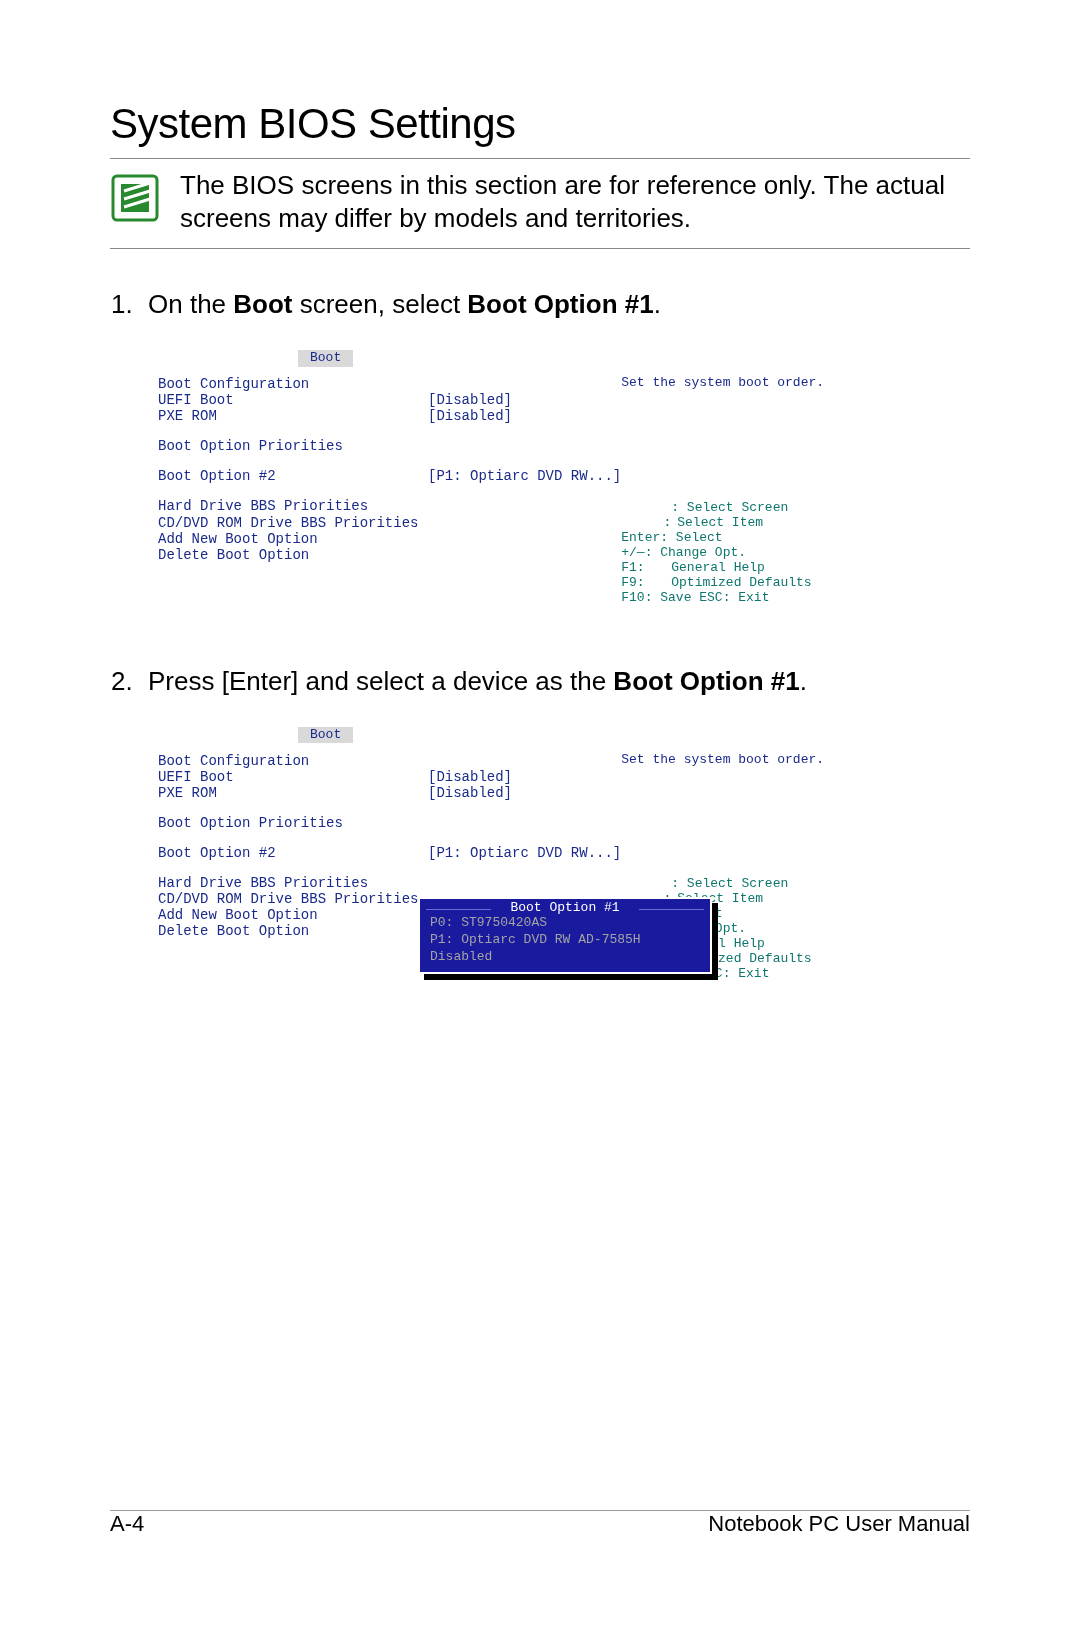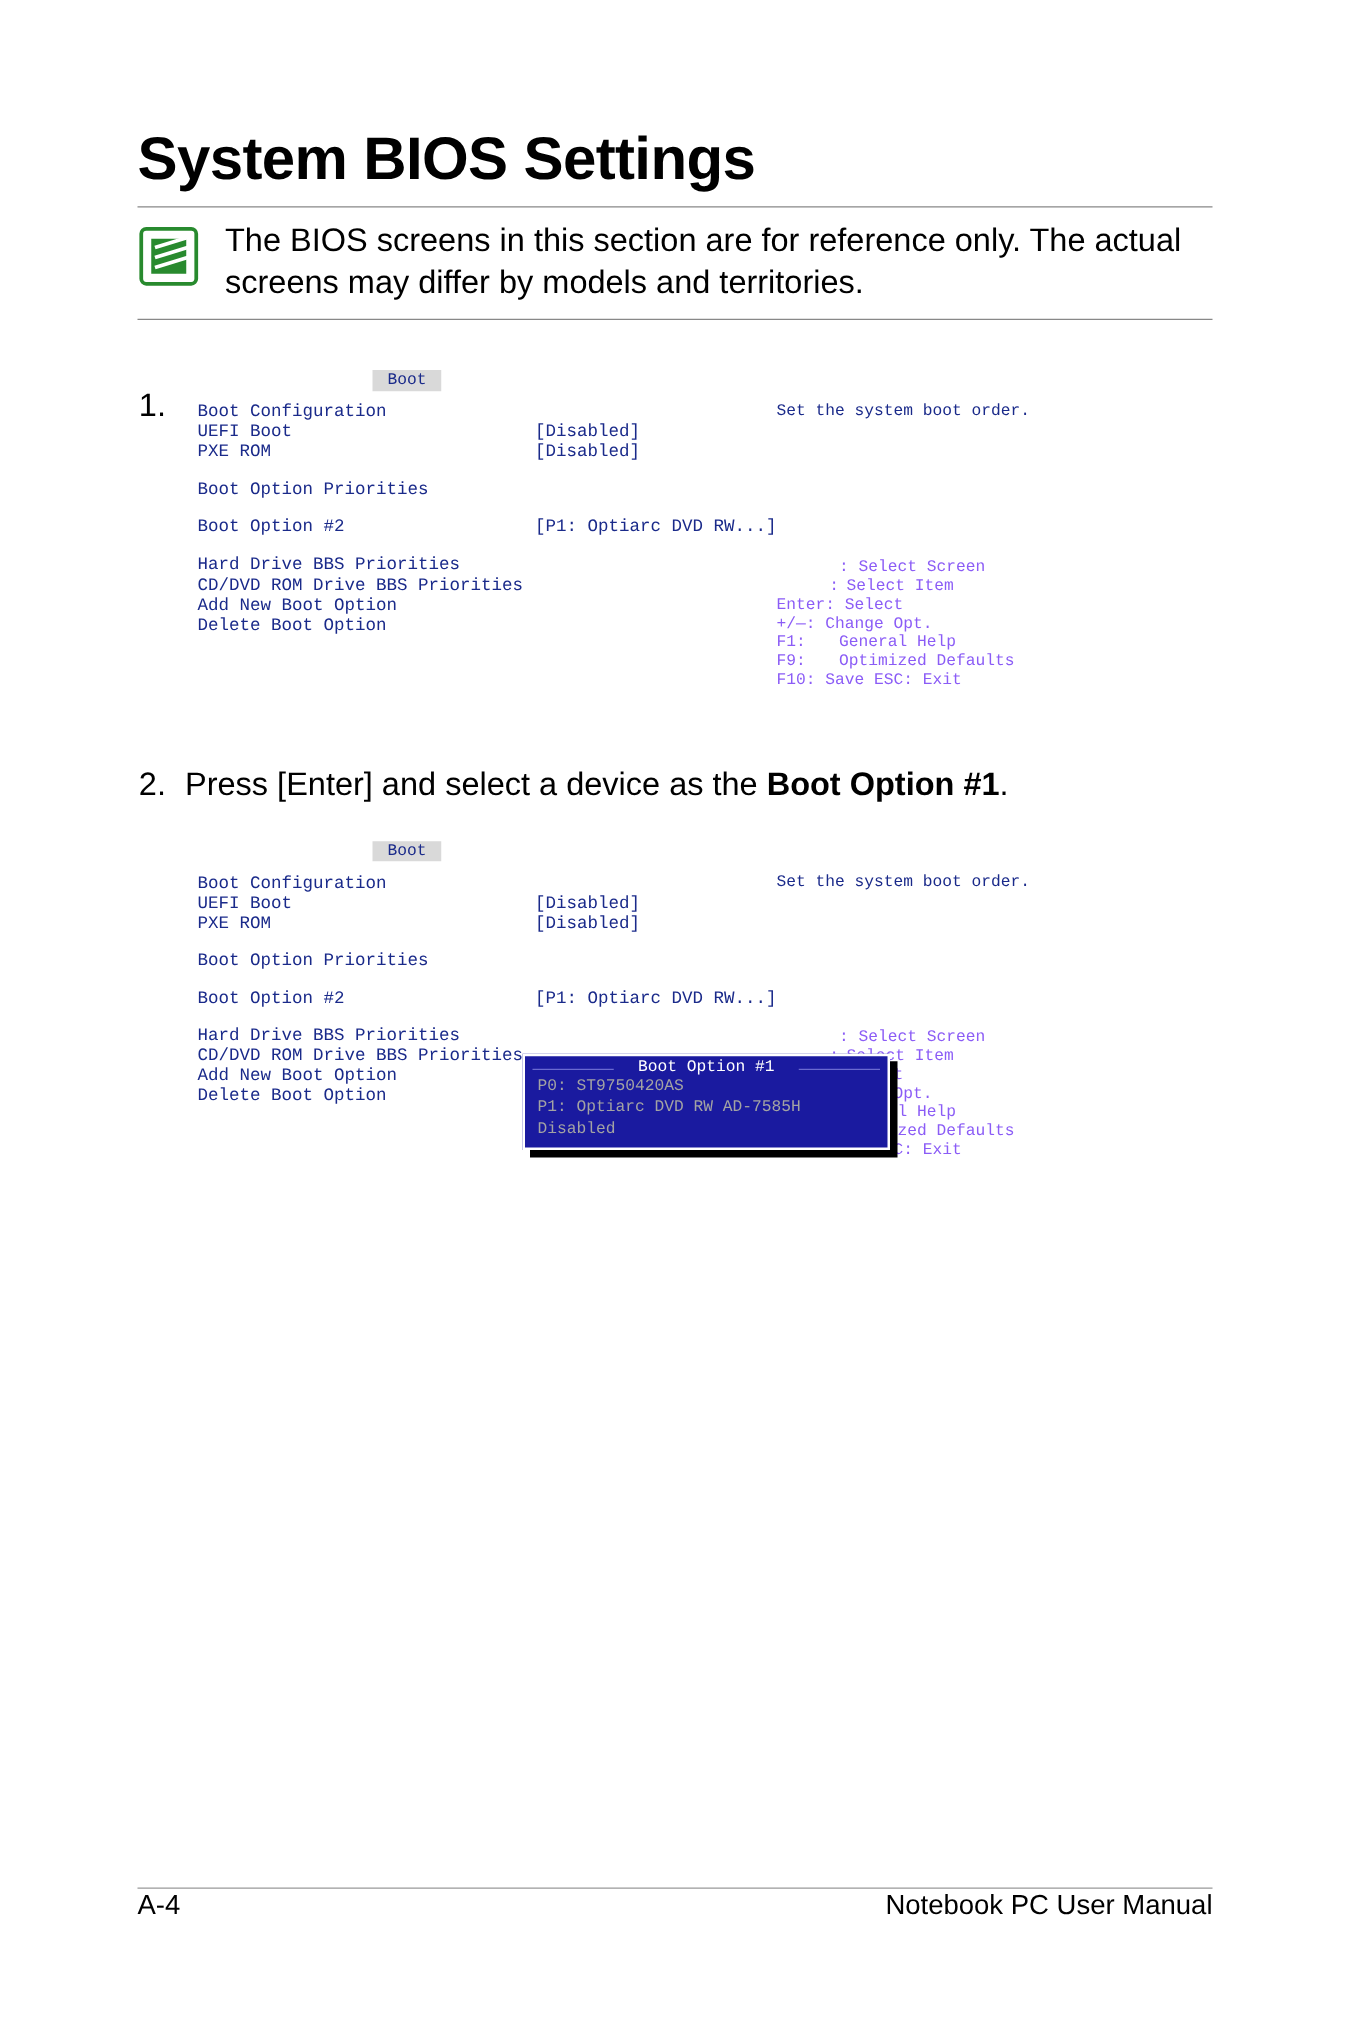--- a/index.html
+++ b/index.html
@@ -10,22 +10,22 @@
     color: #000;
     width: 1080px;
     height: 1627px;
     position: relative;
     box-sizing: border-box;
   }
   .page {
     padding: 100px 110px 0 110px;
   }
   h1.title {
-    font-size: 48px;
-    font-weight: 700;
+    font-size: 42px;
+    font-weight: 400;
     margin: 0 0 10px 0;
     letter-spacing: -0.5px;
   }
   .note-row {
     display: flex;
     align-items: flex-start;
     border-top: 1px solid #888;
     border-bottom: 1px solid #888;
     padding: 10px 0 14px 0;
     margin-bottom: 40px;
@@ -97,21 +97,21 @@
     font-family: Liberation Mono, monospace;
   }
   .bios-left div, .bios-mid div, .bios-right div {
     white-space: nowrap;
   }
   .blue { color: #1a2a8a; }
   .gap { height: 14px; }
   .bios-help {
     margin-top: 110px;
     font-size: 13px;
-    color: #8b5cf6;
+    color: #0f766e;
   }
   .bios-help .row { white-space: nowrap; }
   .bios-help .k { display:inline-block; width:50px; }
   .bios-help .indented { padding-left: 50px; }
   .bios-help-hint { color:#1a2a8a; font-size:13px; }
 
   
   .bios-popup {
     position: absolute;
     left: 260px;
@@ -172,20 +172,23 @@
         <line x1="14" y1="26" x2="40" y2="18" stroke="#fff" stroke-width="3"></line>
         <line x1="14" y1="34" x2="40" y2="26" stroke="#fff" stroke-width="3"></line>
       </svg>
     </div>
     <div class="note-text">The BIOS screens in this section are for reference only. The actual screens may differ by models and territories.</div>
   </div>
 
 
   <ol class="steps">
     <li>
+      <span class="step-text">
+        <span>On the </span><b>Boot</b><span> screen, select </span><b>Boot Option #1</b><span>.</span>
+      </span>
 
       
       <div class="bios-shot">
         <div class="bios-tabbar">
           <span class="bios-tab">Boot</span>
         </div>
         <div class="bios-body">
           <div class="bios-left">
             <div class="blue">Boot Configuration</div>
             <div class="blue">UEFI Boot</div>

